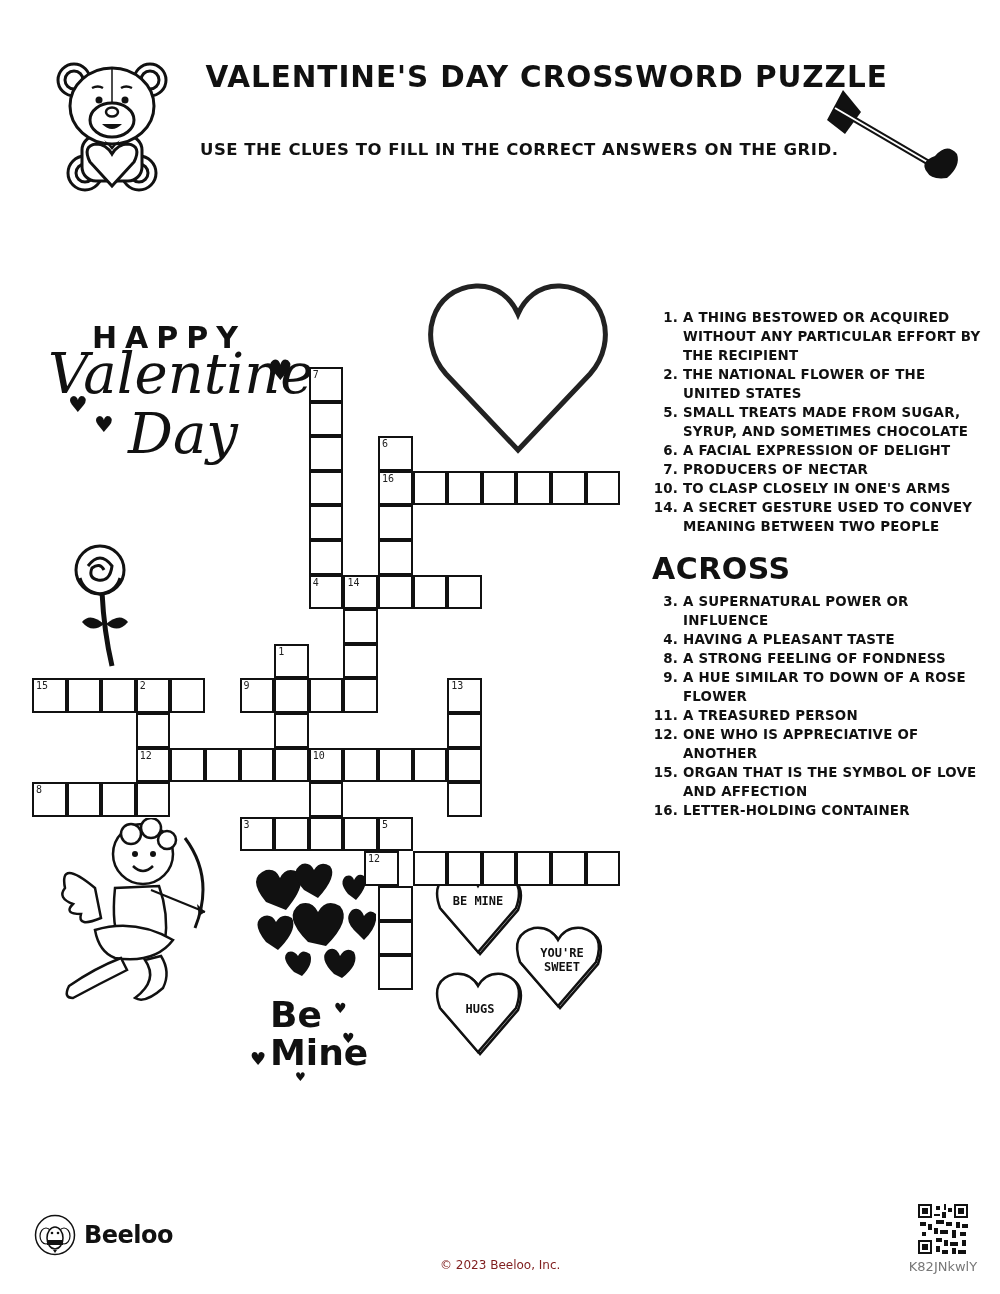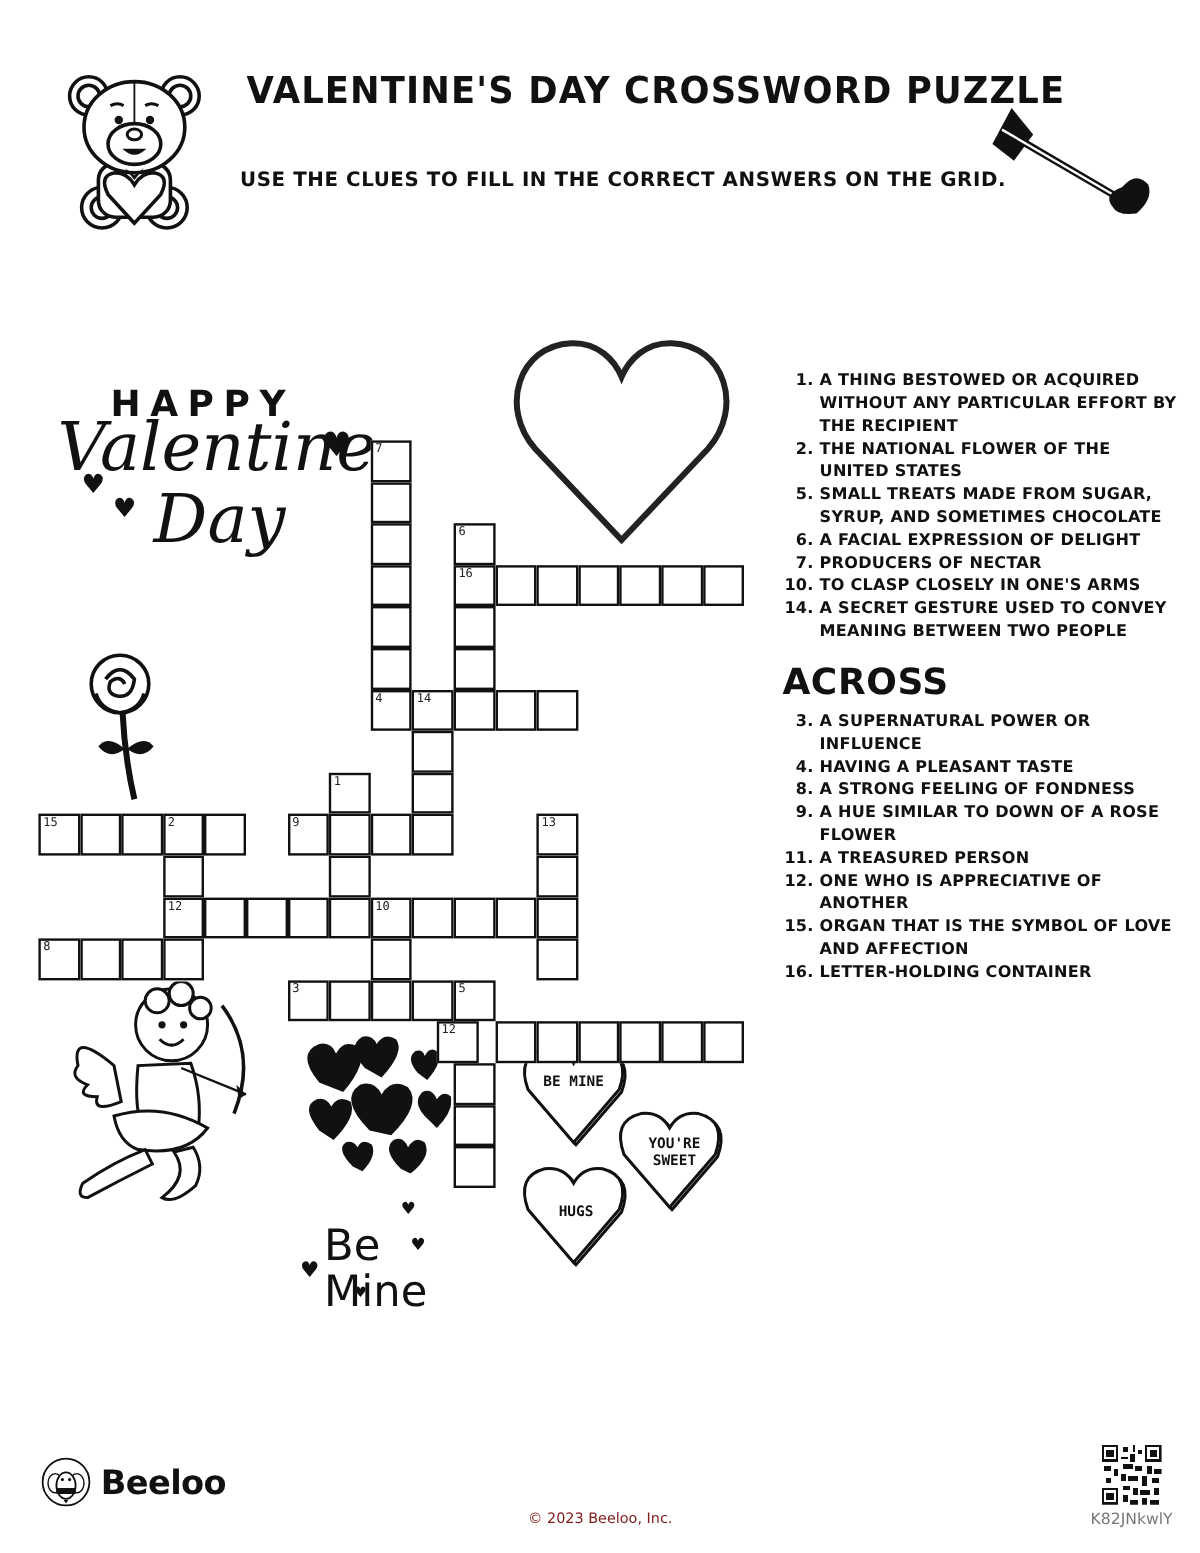--- a/index.html
+++ b/index.html
@@ -9,25 +9,25 @@
   .subtitle { left:200px; top:140px; width:600px; text-align:center; font-weight:700; font-size:16.5px; letter-spacing:0.5px; white-space:nowrap; }
   .grid { left:0; top:0; width:1000px; height:1294px; pointer-events:none; }
   .cell { position:absolute; width:34.6px; height:34.6px; box-sizing:border-box; border:2px solid #111; background:#fff; pointer-events:auto; }
   .cell .num { position:absolute; left:2px; top:1px; font-family:"DejaVu Sans Mono", monospace; font-size:10px; line-height:10px; color:#222; }
   .clues { left:652px; top:308px; width:330px; }
   .clue-head { font-weight:900; font-size:30px; letter-spacing:0.5px; margin:0 0 4px 0; line-height:38px; }
   .clue { display:flex; font-weight:700; font-size:13.4px; line-height:19px; letter-spacing:0.2px; }
   .clue .n { width:26px; flex:none; text-align:right; padding-right:5px; }
   .clue .t { flex:1; padding-left:0; }
   .footer-brand { left:34px; top:1214px; display:flex; align-items:center; gap:8px; }
-  .brand-text { font-weight:700; font-size:28px; letter-spacing:-0.5px; }
+  .brand-text { font-weight:700; font-size:24px; letter-spacing:-0.5px; }
   .copyright { left:440px; top:1258px; font-size:12px; color:#7f1d1d; }
   .qr-code { left:918px; top:1204px; width:50px; height:50px; }
   .qr-label { left:905px; top:1259px; width:76px; text-align:center; font-size:13px; color:#777; }
-  .be-mine { left:270px; top:996px; font-weight:400; font-size:36px; line-height:38px;margin-top:24px; }
+  .be-mine { left:270px; top:996px; font-weight:700; font-size:36px; line-height:38px; }
   .heart-text { position:absolute; font-family:"DejaVu Sans Mono", monospace; font-weight:700; font-size:12px; text-align:center; line-height:14px; }
   .script { font-family:"DejaVu Serif", serif; font-style:italic; }
 </style>
 </head>
 <body>
 
 <div class="abs title">VALENTINE'S DAY CROSSWORD PUZZLE</div>
 <div class="abs subtitle">USE THE CLUES TO FILL IN THE CORRECT ANSWERS ON THE GRID.</div>
 
 <svg class="abs" style="left:52px;top:58px" width="120" height="140" viewBox="0 0 120 140">

